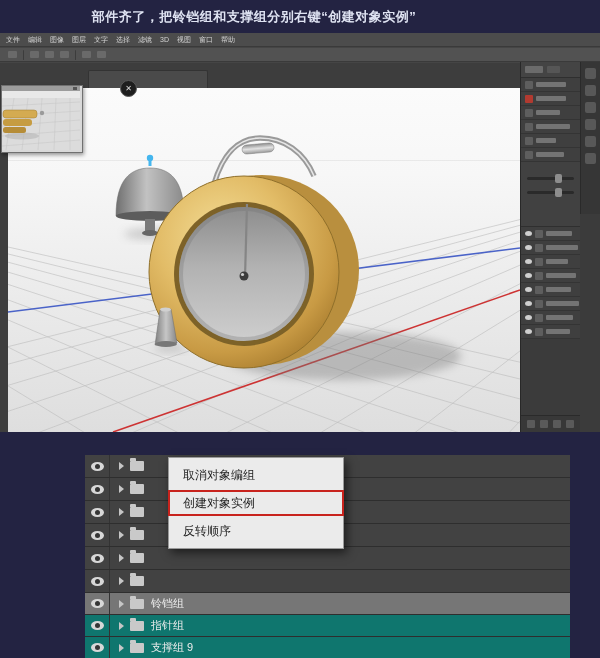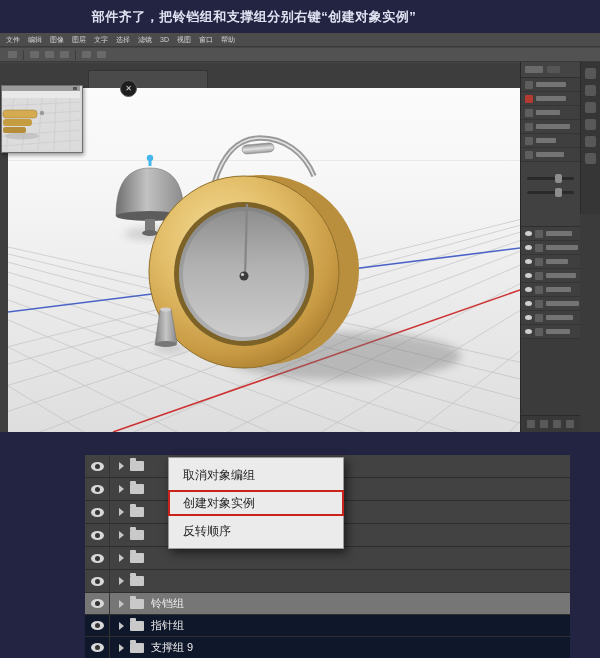--- a/index.html
+++ b/index.html
@@ -56,21 +56,21 @@
   .rp-props{height:56px;background:#414141;border-bottom:1px solid #2f2f2f;padding:4px;}
   .slider{height:3px;background:#2a2a2a;border-radius:2px;margin:11px 2px;position:relative;}
   .slider::after{content:'';position:absolute;left:60%;top:-3px;width:7px;height:9px;
                  background:#8d8d8d;border-radius:2px;}
   .rp-foot{position:absolute;bottom:0;left:0;right:0;height:16px;background:#383838;
            border-top:1px solid #2a2a2a;display:flex;gap:5px;align-items:center;justify-content:center;}
   .rp-foot i{width:8px;height:8px;background:#5a5a5a;border-radius:1px;}
 
   
   .layers{position:absolute;left:85px;top:455px;width:485px;height:203px;z-index:1;}
-  .lrow{position:relative;height:22px;background:#0f172a;border-bottom:1px solid #2e2e2e;
+  .lrow{position:relative;height:22px;background:#0f766e;border-bottom:1px solid #2e2e2e;
         display:flex;align-items:center;box-sizing:border-box;cursor:pointer;}
   .lrow.generic{height:23px;background:#424242;}
   .lrow.selected{background:#767676;}
   .eyebox{width:24px;border-right:1px solid #333;align-self:stretch;display:flex;
           align-items:center;justify-content:center;flex:none;}
   .eye{width:13px;height:9px;background:#d8d8d8;border-radius:50%;position:relative;}
   .eye::after{content:'';position:absolute;left:4px;top:2px;width:5px;height:5px;
               border-radius:50%;background:#353535;}
   .tri{width:0;height:0;border-left:5px solid #c6c6c6;border-top:4px solid transparent;
        border-bottom:4px solid transparent;margin:0 6px 0 9px;flex:none;}

